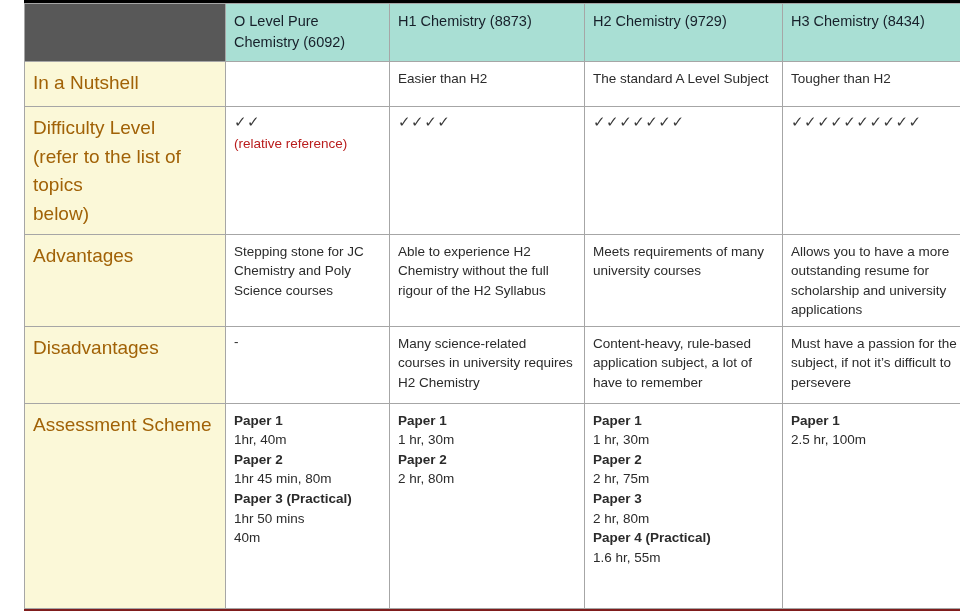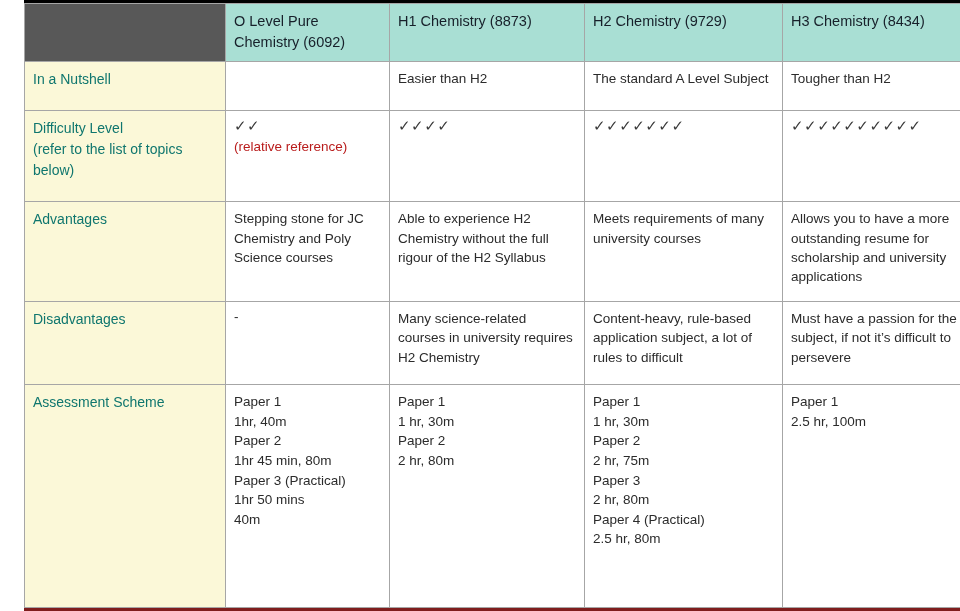--- a/index.html
+++ b/index.html
@@ -65,23 +65,23 @@
     line-height: 1.42;
     padding-top: 7px;
     border-color: #ffffff;
     border-top-color: #000000;
     border-bottom-color: #a6a6a6;
   }
 
   
   td.row-label {
     background: #fbf8d8;
-    color: #0f766e;
+    color: #a16207;
     font-weight: bold;
-    font-size: 14px;
+    font-size: 19px;
     line-height: 1.5;
     padding-top: 8px;
     border-color: #ded9b4;
     border-left-color: #fbf8d8;
   }
 
   
   td.data-cell {
     background: #ffffff;
     color: #2b2b2b;
@@ -108,21 +108,21 @@
 
   .tick-note {
     display: block;
     font-size: 13.5px;
     color: #b91c1c;
     margin-top: 4px;
     line-height: 1.4;
   }
 
   .paper-name {
-    font-weight: normal;
+    font-weight: bold;
     display: block;
     line-height: 1.45;
   }
   .paper-detail {
     display: block;
     line-height: 1.45;
   }
 
   
   tr.r-nutshell   { height: 45px; }
@@ -192,21 +192,21 @@
         <td class="data-cell">Stepping stone for JC Chemistry and Poly Science courses</td>
         <td class="data-cell">Able to experience H2 Chemistry without the full rigour of the H2 Syllabus</td>
         <td class="data-cell">Meets requirements of many university courses</td>
         <td class="data-cell">Allows you to have a more outstanding resume for scholarship and university applications</td>
       </tr>
 
       <tr class="r-dis">
         <td class="row-label">Disadvantages</td>
         <td class="center-dash">-</td>
         <td class="data-cell">Many science-related courses in university requires H2 Chemistry</td>
-        <td class="data-cell">Content-heavy, rule-based application subject, a lot of rules to difficult</td>
+        <td class="data-cell">Content-heavy, rule-based application subject, a lot of have to remember</td>
         <td class="data-cell">Must have a passion for the subject, if not it’s difficult to persevere</td>
       </tr>
 
       <tr class="r-assess">
         <td class="row-label">Assessment Scheme</td>
 
         <td class="data-cell">
           <span class="paper-name">Paper 1</span>
           <span class="paper-detail">1hr, 40m</span>
           <span class="paper-name">Paper 2</span>
@@ -224,21 +224,21 @@
         </td>
 
         <td class="data-cell">
           <span class="paper-name">Paper 1</span>
           <span class="paper-detail">1 hr, 30m</span>
           <span class="paper-name">Paper 2</span>
           <span class="paper-detail">2 hr, 75m</span>
           <span class="paper-name">Paper 3</span>
           <span class="paper-detail">2 hr, 80m</span>
           <span class="paper-name">Paper 4 (Practical)</span>
-          <span class="paper-detail">2.5 hr, 80m</span>
+          <span class="paper-detail">1.6 hr, 55m</span>
         </td>
 
         <td class="data-cell">
           <span class="paper-name">Paper 1</span>
           <span class="paper-detail">2.5 hr, 100m</span>
         </td>
       </tr>
 
     </tbody>
   </table>

